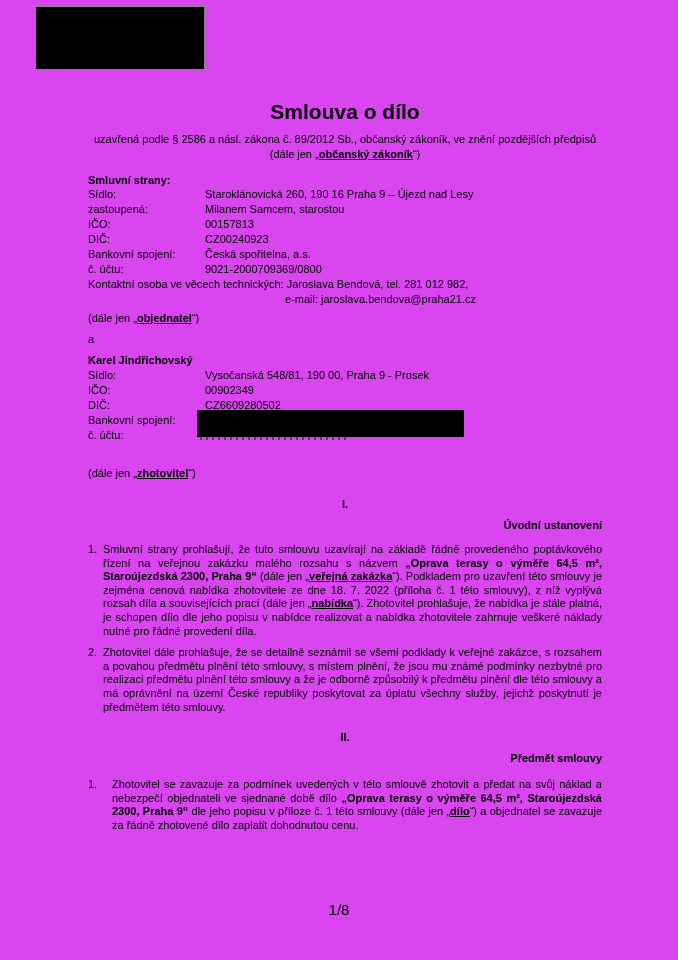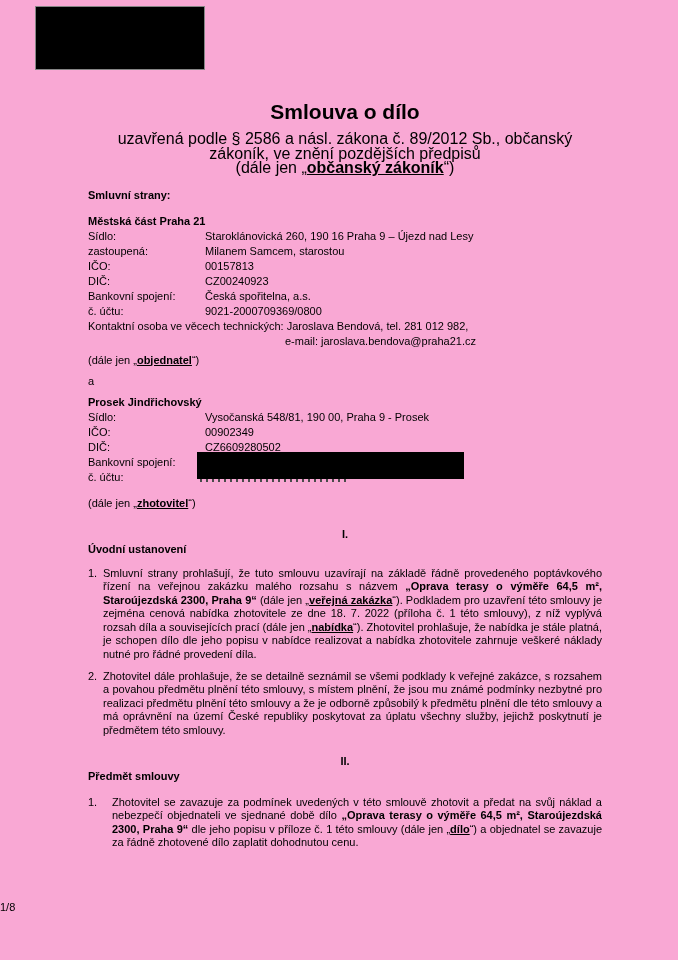--- a/index.html
+++ b/index.html
@@ -1,19 +1,19 @@
 <!DOCTYPE html>
 <html><head>
 <meta charset="utf-8">
 <style>
   html,body { margin:0; padding:0; background:#e8e8e8; }
   .page {
     position:relative;
     width:678px; height:960px;
-    background:#f9a8d4;
+    background:#d946ef;
     font-family:"Liberation Sans", sans-serif;
     font-size:11px;
     color:#000;
     overflow:hidden;
   }
   .logo-redaction {
     position:absolute; left:35px; top:6px;
     width:170px; height:64px;
     background:#000; border:1px solid #858585;
     box-sizing:border-box;
@@ -24,21 +24,21 @@
   }
   .title {
     margin:0; padding-top:100px;
     text-align:center;
     font-size:21px; font-weight:bold;
     line-height:24px;
   }
   .subtitle {
     margin:8px 0 0 0;
     text-align:center;
-    font-size:16px; line-height:14.5px;
+    font-size:11px; line-height:14.5px;
   }
   .parties-heading { margin-top:12px; font-weight:bold; line-height:14px; }
   .party-name { margin-top:12px; font-weight:bold; line-height:15px; }
   .rows { position:relative; }
   .row { display:flex; line-height:15px; }
   .lbl { width:117px; flex-shrink:0; }
   .contact { line-height:15px; }
   .contact-l2 { margin-left:197px; }
   .alias { margin-top:4px; line-height:15px; }
   .connector { margin-top:6px; line-height:15px; }
@@ -46,55 +46,54 @@
   .account-redaction {
     position:absolute; left:109px; top:42px;
     width:267px; height:27px;
     background:#000;
   }
   .account-sliver {
     position:absolute; left:112px; top:69px;
     width:150px; height:3px;
     background:repeating-linear-gradient(90deg,#4a4a4a 0 2px,transparent 2px 6px);
   }
-  .alias-zhotovitel { margin-top:11px; line-height:15px; }
+  .alias-zhotovitel { margin-top:23px; line-height:15px; }
   .smlouva-line { margin-top:10px; text-align:center; line-height:15px; }
   .sec-num { margin-top:16px; text-align:center; font-weight:bold; line-height:15px; }
-  .sec-heading { text-align:left; font-weight:bold; line-height:15px; }
+  .sec-heading { margin-top:6px; text-align:right; font-weight:bold; line-height:15px; }
   .para { display:flex; margin-top:10px; line-height:13.6px; }
   .para .num { width:15px; flex-shrink:0; }
   .para .num-wide { width:24px; flex-shrink:0; }
   .para .ptext { flex:1; text-align:justify; }
   .para2 { margin-top:8px; }
   .para3 { margin-top:12px; }
   .b { font-weight:bold; }
   .bu { font-weight:bold; text-decoration:underline;text-align:right; }
   .footer {
     position:absolute; left:0; top:901px;
-    width:678px; 
-    font-size:11px;
+    width:678px; text-align:center;
+    font-size:15px;
   }
 </style>
 </head>
 <body>
 
 <div class="page">
 
   <div class="logo-redaction"></div>
 
   <div class="content">
 
     <h1 class="title">Smlouva o dílo</h1>
 
     <p class="subtitle"><span>uzavřená podle § 2586 a násl. zákona č. 89/2012 Sb., občanský zákoník, ve znění pozdějších předpisů</span><br><span><span>(dále jen „</span><span class="bu">občanský zákoník</span><span>“)</span></span></p>
 
     <div class="parties-heading">Smluvní strany:</div>
 
     <div>
-      <div class="party-name">Městská část Praha 21</div>
       <div class="rows">
         <div class="row">
             <span class="lbl">Sídlo:</span>
             <span>Staroklánovická 260, 190 16 Praha 9 – Újezd nad Lesy</span>
           </div>
         <div class="row">
             <span class="lbl">zastoupená:</span>
             <span>Milanem Samcem, starostou</span>
           </div>
         <div class="row">
@@ -114,21 +113,21 @@
             <span>9021-2000709369/0800</span>
           </div>
       </div>
       <div class="contact"><span>Kontaktní osoba ve věcech technických: Jaroslava Bendová, tel. 281 012 982,</span><br><span class="contact-l2">e-mail: jaroslava.bendova@praha21.cz</span></div>
       <div class="alias"><span>(dále jen „</span><span class="bu">objednatel</span><span>“)</span></div>
     </div>
 
     <div class="connector">a</div>
 
     <div>
-      <div class="party2-name">Prosek Jindřichovský</div>
+      <div class="party2-name">Karel Jindřichovský</div>
       <div class="rows">
         <div class="row">
             <span class="lbl">Sídlo:</span>
             <span>Vysočanská 548/81, 190 00, Praha 9 - Prosek</span>
           </div>
         <div class="row">
             <span class="lbl">IČO:</span>
             <span>00902349</span>
           </div>
         <div class="row">

